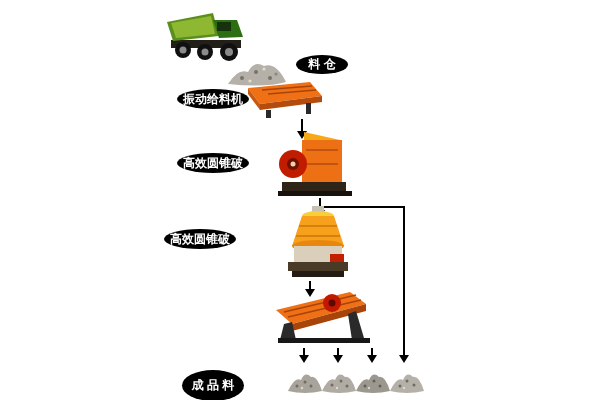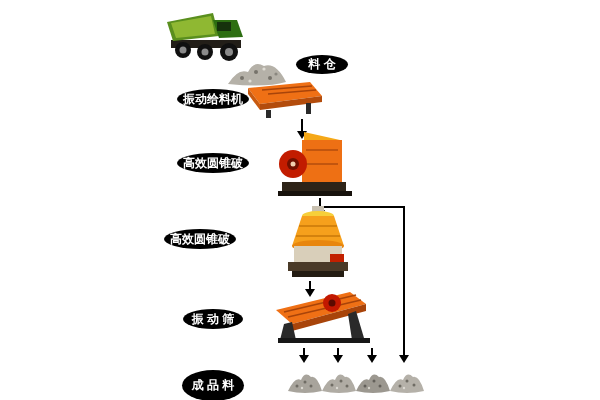--- a/index.html
+++ b/index.html
@@ -169,20 +169,17 @@
   </div>
   <div class="oval" style="left:177px; top:89px; width:72px; height:20px;">
     <span>振动给料机</span>
   </div>
   <div class="oval" style="left:177px; top:153px; width:72px; height:20px;">
     <span>高效圆锥破</span>
   </div>
   <div class="oval" style="left:164px; top:229px; width:72px; height:20px;">
     <span>高效圆锥破</span>
   </div>
-  <div class="oval" style="left:183px; top:309px; width:60px; height:20px;">
-    <span>振 动 筛</span>
-  </div>
   <div class="oval" style="left:182px; top:370px; width:62px; height:31px;">
     <span>成 品 料</span>
   </div>
 
 </div>
 
 </body></html>

